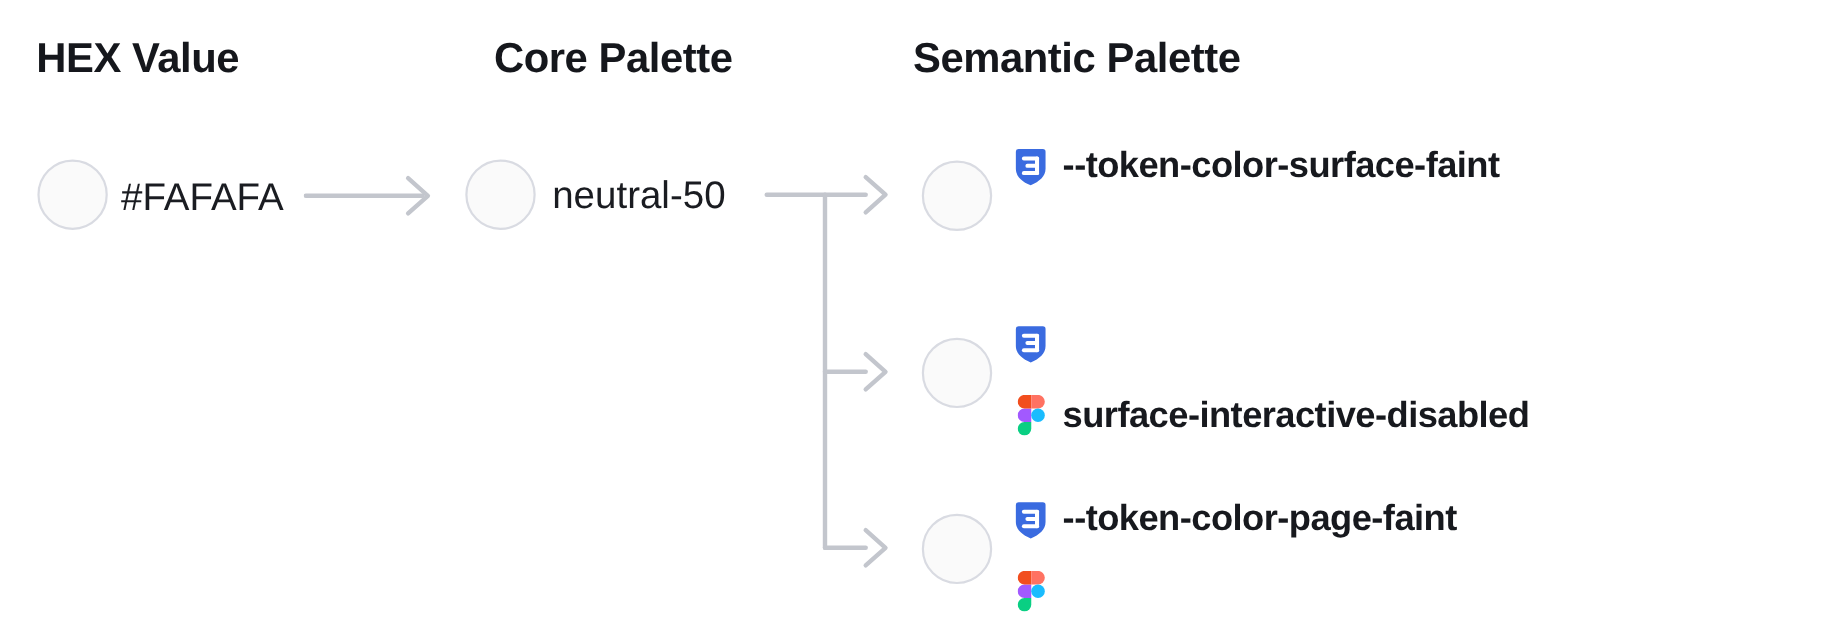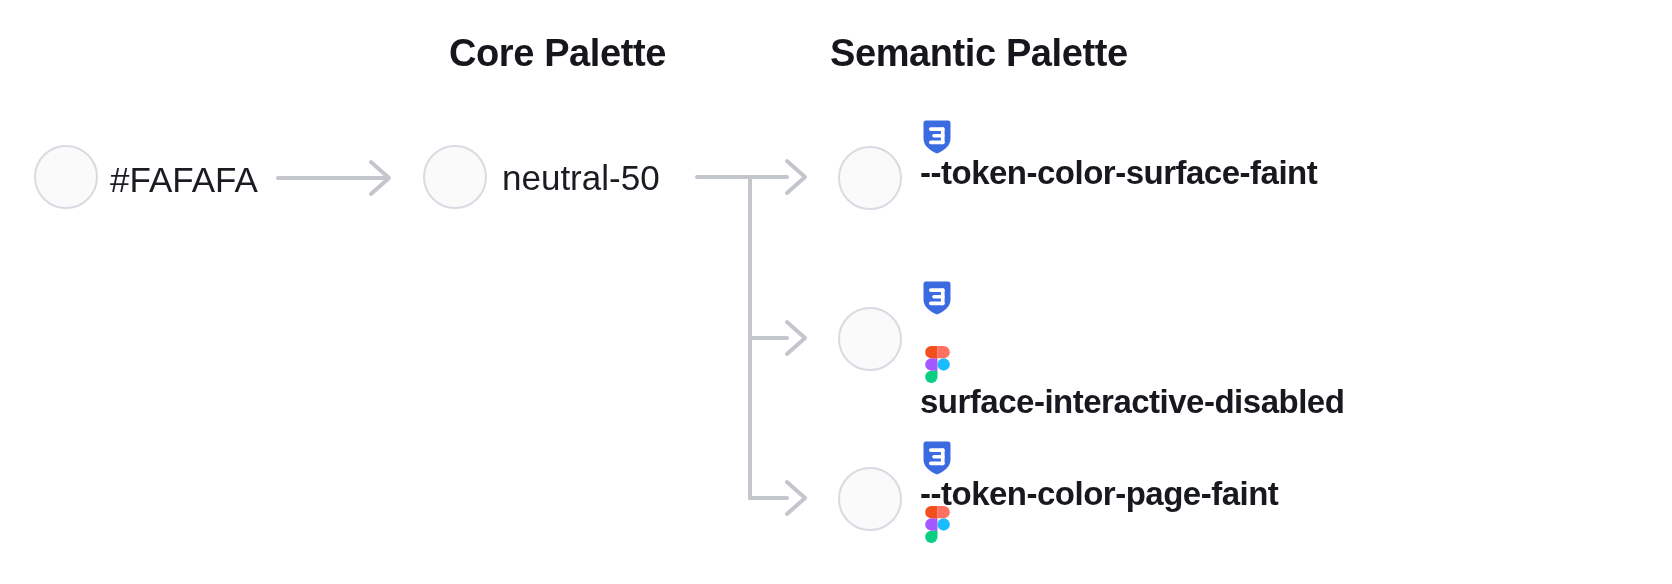--- a/index.html
+++ b/index.html
@@ -42,35 +42,36 @@
     stroke-linecap:round; stroke-linejoin:round;
   }
 
   .sem-labels {
     position:absolute; left:920px;
     display:flex; flex-direction:column; gap:16px;
   }
   .sem1 { top:119px; }
   .sem2 { top:280px; }
   .sem3 { top:440px; }
-  .sem-line { display:flex; align-items:flex-start; height:50px;flex-direction:column; }
+  .sem-line { display:flex; align-items:flex-end; height:50px; }
   .icon-slot {
     width:34px; display:flex; justify-content:center; align-items:center;
     margin-right:12px; flex:0 0 34px;
   }
   .sem-text {
     font-size:33px; font-weight:700; color:#17191E;
     letter-spacing:-0.5px; white-space:nowrap;
   }
 </style>
 </head>
 <body>
 
 <div class="canvas">
 
+  <div class="hdr hdr-hex">HEX Value</div>
   <div class="hdr hdr-core">Core Palette</div>
   <div class="hdr hdr-semantic">Semantic Palette</div>
 
   <div class="swatch sw-hex"></div>
   <div class="node-label lbl-hex">#FAFAFA</div>
 
   <svg class="conn" style="left:276px; top:157px;" width="122" height="42" viewBox="0 0 122 42">
     <path d="M2 21 H108"></path>
     <path d="M95 5 L113 21 L95 37"></path>
   </svg>

